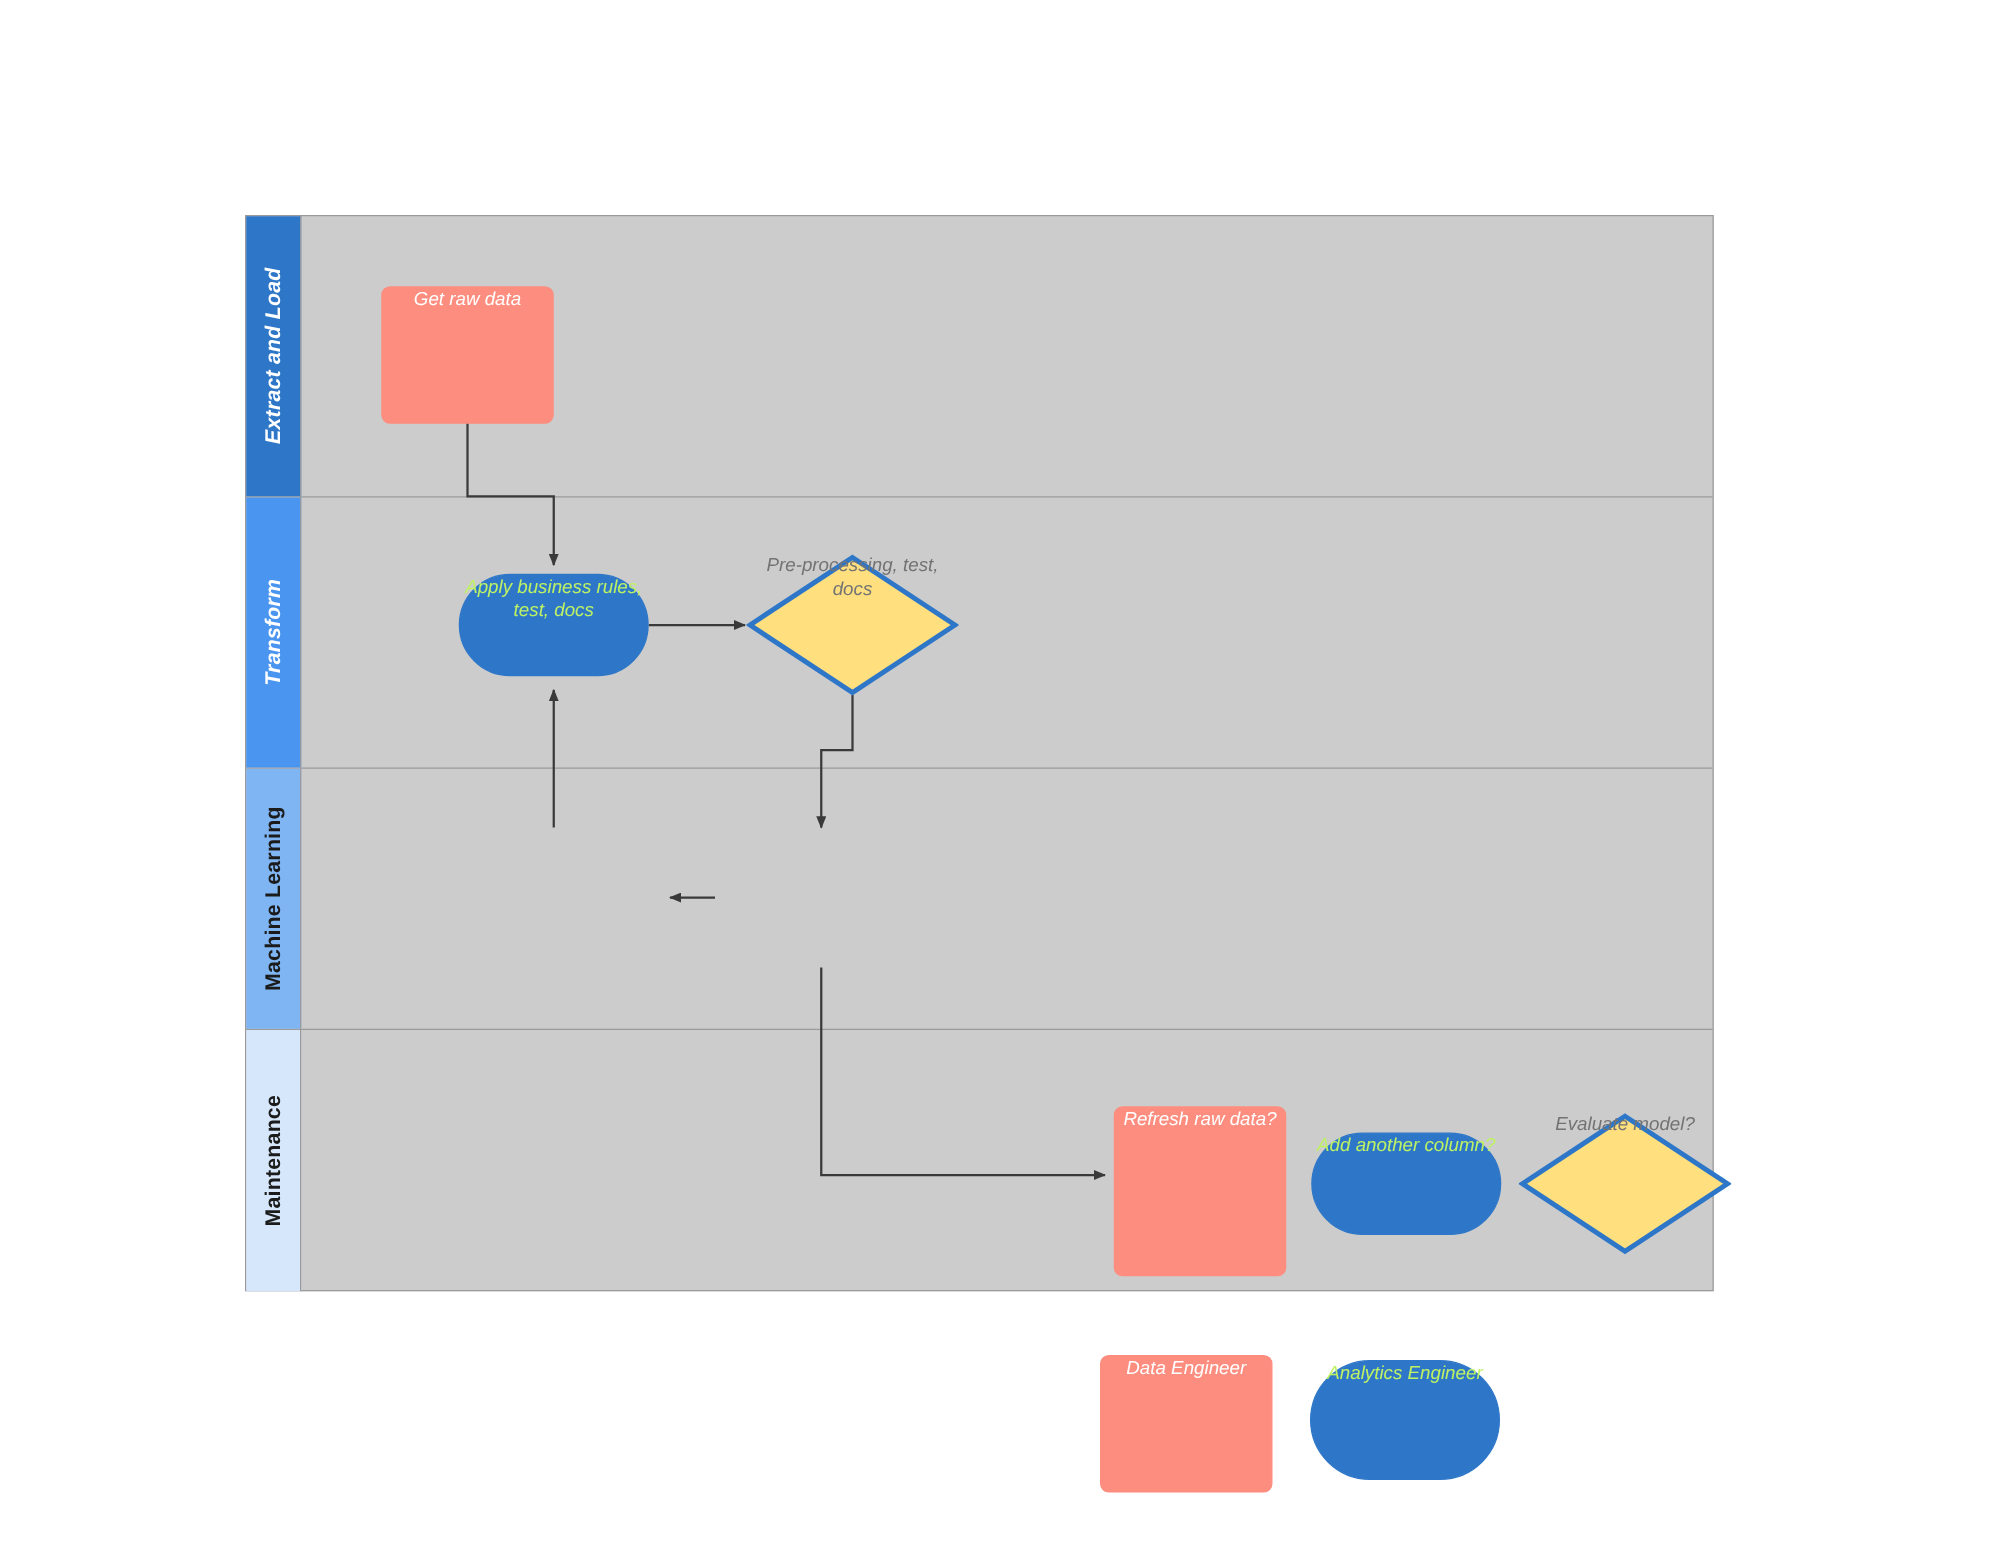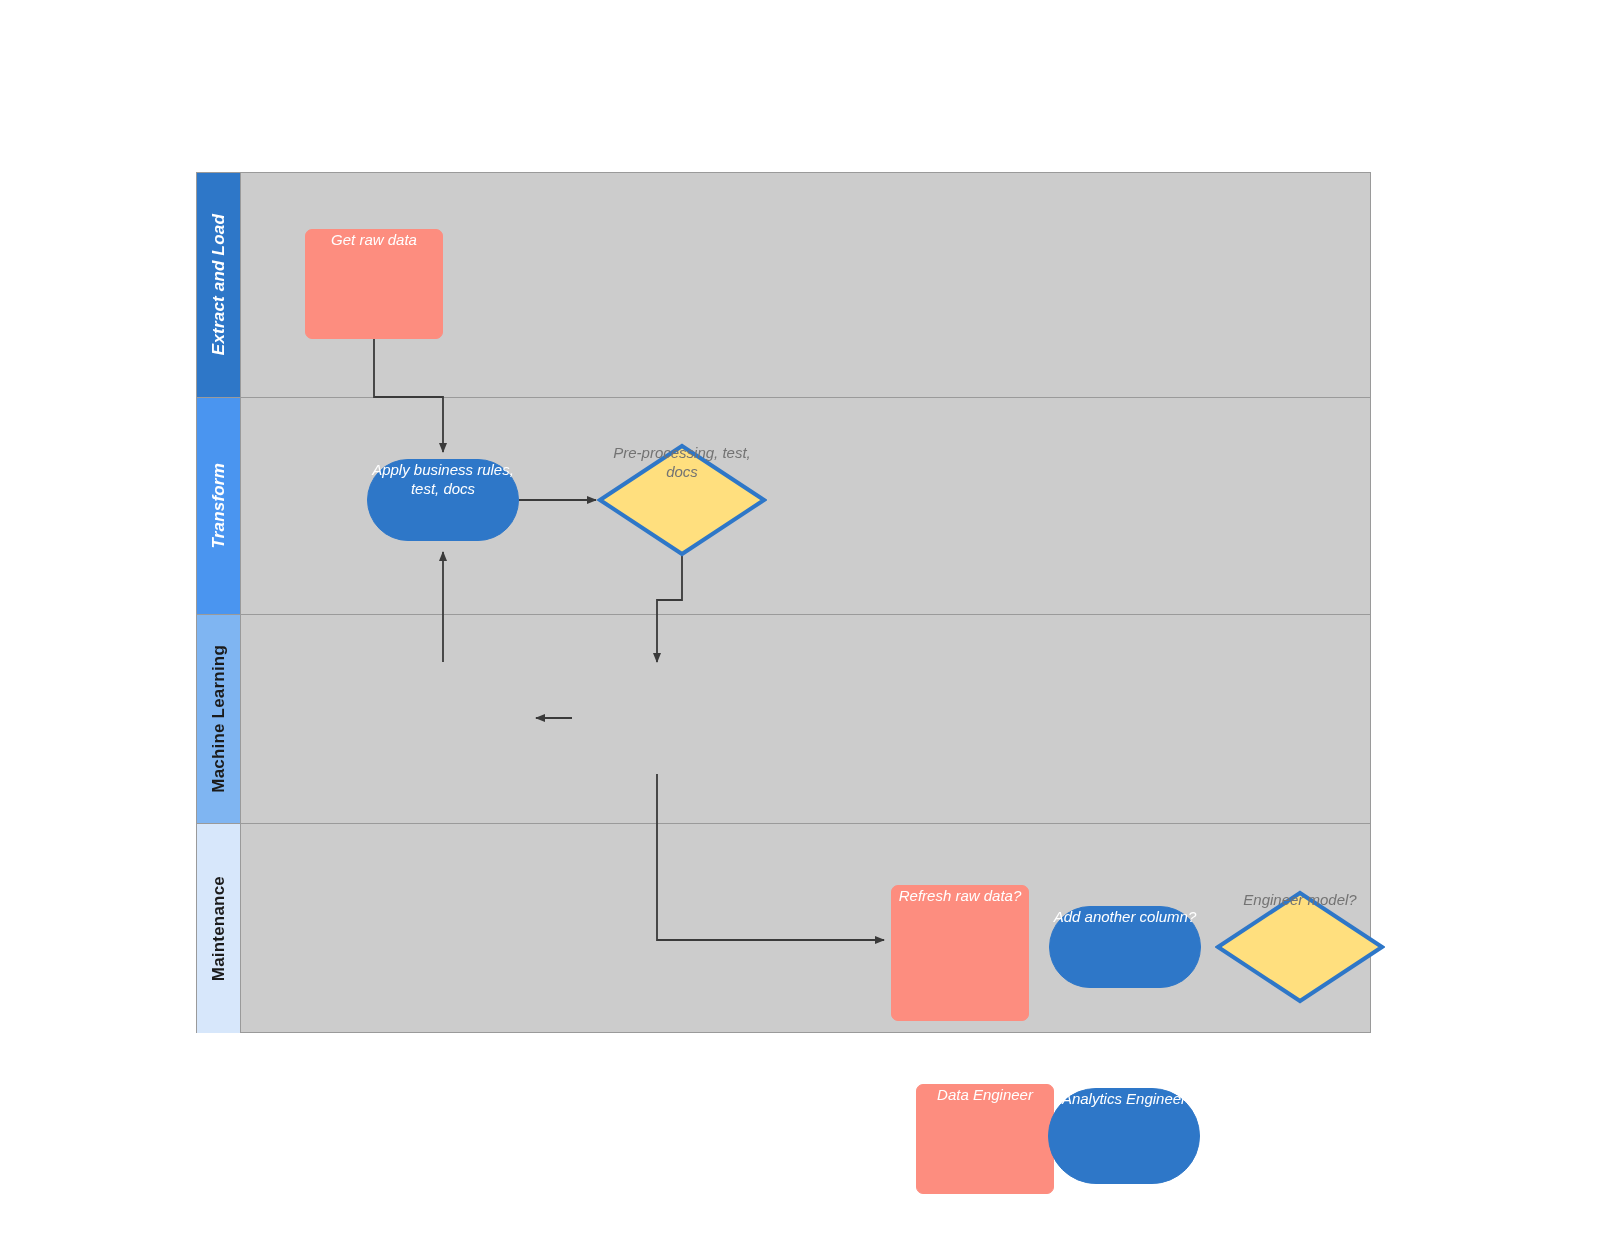--- a/index.html
+++ b/index.html
@@ -61,21 +61,21 @@
   .shape-rect{
     background:#fd8d7f;
     border:1px solid #fd8d7f;
     border-radius:7px;
     color:#ffffff;
   }
   .shape-round{
     background:#2e77c8;
     border:1px solid #2e77c8;
     border-radius:999px;
-    color:#ffffff;
+    color:#bef264;
   }
   .shape-diamond{
     background:transparent;
     border:none;
     color:#737373;
   }
   .shape-diamond .dia-bg{
     position:absolute;left:0;top:0;width:100%;height:100%;
     z-index:-1;
   }
@@ -162,26 +162,26 @@
   </div>
 
   <div class="node shape-round" style="left:1049px;top:906px;width:152px;height:82px;">
     <span>Add another column?</span>
   </div>
 
   <div class="node shape-diamond" style="left:1215px;top:890px;width:170px;height:114px;">
     <svg class="dia-bg" viewBox="0 0 170 114" preserveAspectRatio="none">
       <polygon points="85,3 167,57 85,111 3,57" fill="#ffdf7e" stroke="#2e77c8" stroke-width="4"></polygon>
     </svg>
-    <span class="dia-label">Engineer model?</span>
+    <span class="dia-label">Evaluate model?</span>
   </div>
 
   <div class="legend">
 
-    <div class="node shape-rect" style="left:0px;top:-4px;width:138px;height:110px;margin-left:36px;">
+    <div class="node shape-rect" style="left:0px;top:-4px;width:138px;height:110px;">
       <span>Data Engineer</span>
     </div>
 
     <div class="node shape-round" style="left:168px;top:0;width:152px;height:96px;">
       <span>Analytics Engineer</span>
     </div>
 
 
   </div>
 

